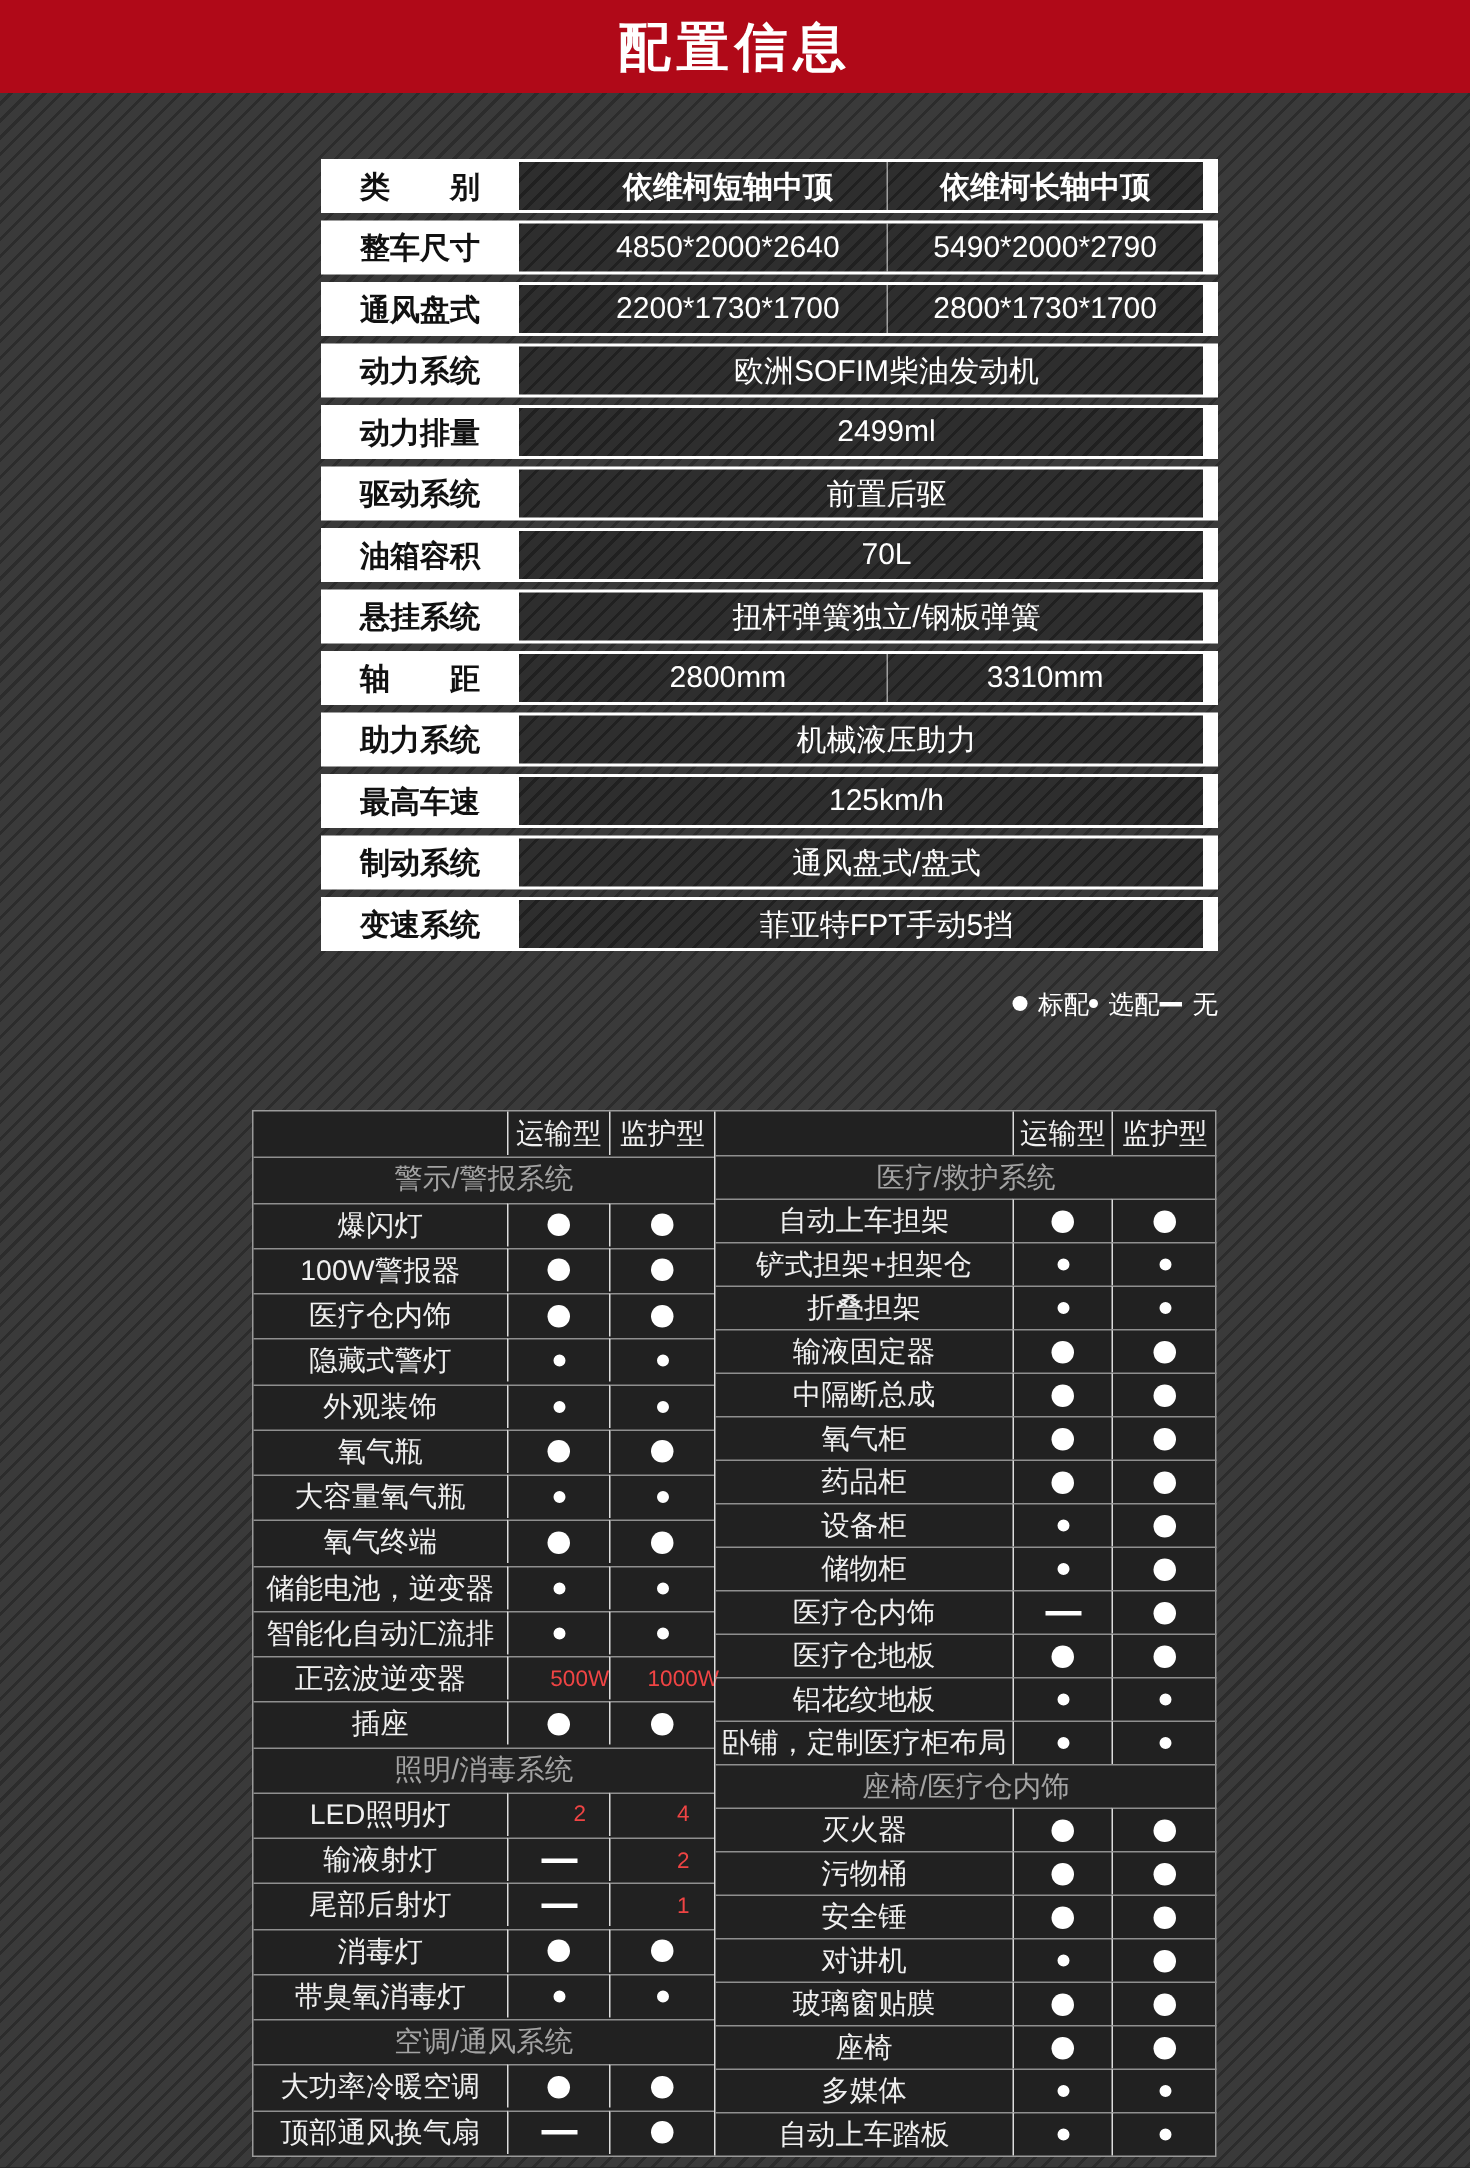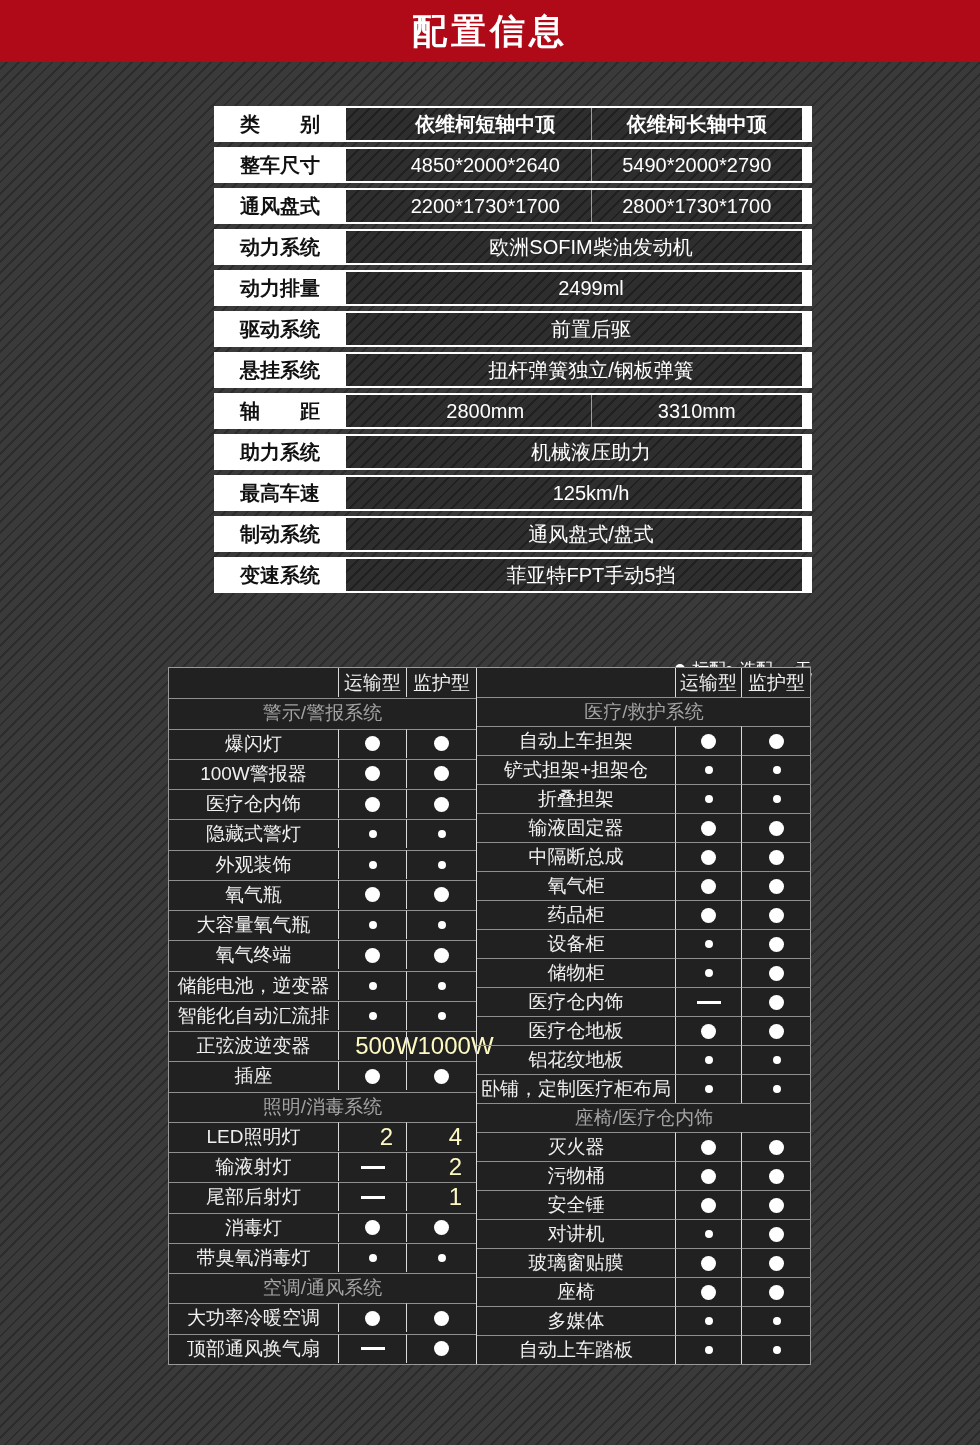--- a/index.html
+++ b/index.html
@@ -38,35 +38,35 @@
     position:absolute; top:657px; right:168px; height:24px;
     display:flex; align-items:center; color:#fff; font-size:17px;
   }
   .legend-item { display:flex; align-items:center; gap:7px; }
   .lg-dot   { width:10px; height:10px; border-radius:50%; background:#fff; }
   .lg-ring  { width:4px; height:4px; border:3px solid #fff; border-radius:50%; }
   .lg-dash  { width:15px; height:3px; background:#fff; }
 
   
   .feature-table {
-    position:absolute; left:168px; top:667px; width:643px;
+    position:absolute; left:168px; top:740px; width:643px;
     display:flex; background:#212121; border:1px solid #9a9a9a;
   }
   .feature-half { display:grid; }
   .half-0 { grid-template-columns:169px 68px 70px; }
   .half-1 { grid-template-columns:198px 66px 70px; border-left:1px solid #dcdcdc; }
   .f-cell {
     height:29px; display:flex; align-items:center; justify-content:center;
     border-top:1px solid #8f8f8f; color:#f0f0f0; font-size:19px;
   }
   .f-cell:nth-child(-n+3) { border-top:none; }
   .f-c1, .f-c2 { border-left:1px solid #dcdcdc; }
   .f-header { font-weight:500; }
   .f-section { grid-column:1 / -1; color:#a3a3a3; font-weight:500; }
-  .sym-text { color:#fef9c3; font-size:24px;margin-left:28px; }
+  .sym-text { color:#ef4444; font-size:15px;margin-left:28px; }
   .dot-filled { width:15px; height:15px; border-radius:50%; background:#fff; }
   .dot-ring   { width:7px; height:7px; border:4px solid #fff; border-radius:50%; }
   .dash       { width:24px; height:3px; background:#fff; }
 </style>
 </head>
 <body>
 
 <div class="page">
 
   <div class="banner">
@@ -104,20 +104,26 @@
       <div class="spec-row">
         <div class="spec-label">动力排量</div>
         <div class="spec-values">
           <div class="spec-val">2499ml</div>
         </div>
       </div>
       <div class="spec-row">
         <div class="spec-label">驱动系统</div>
         <div class="spec-values">
           <div class="spec-val">前置后驱</div>
+        </div>
+      </div>
+      <div class="spec-row">
+        <div class="spec-label">油箱容积</div>
+        <div class="spec-values">
+          <div class="spec-val">70L</div>
         </div>
       </div>
       <div class="spec-row">
         <div class="spec-label">悬挂系统</div>
         <div class="spec-values">
           <div class="spec-val">扭杆弹簧独立/钢板弹簧</div>
         </div>
       </div>
       <div class="spec-row">
         <div class="spec-label">轴　　距</div>

